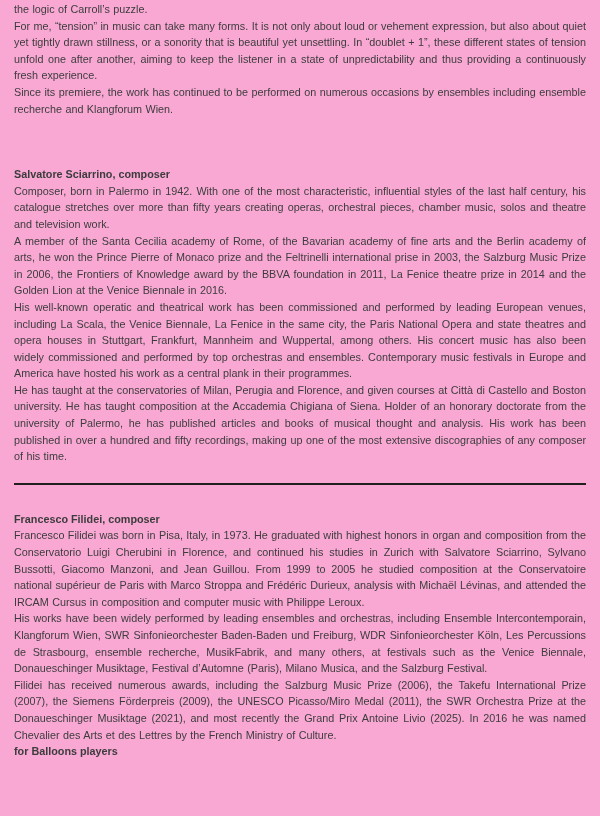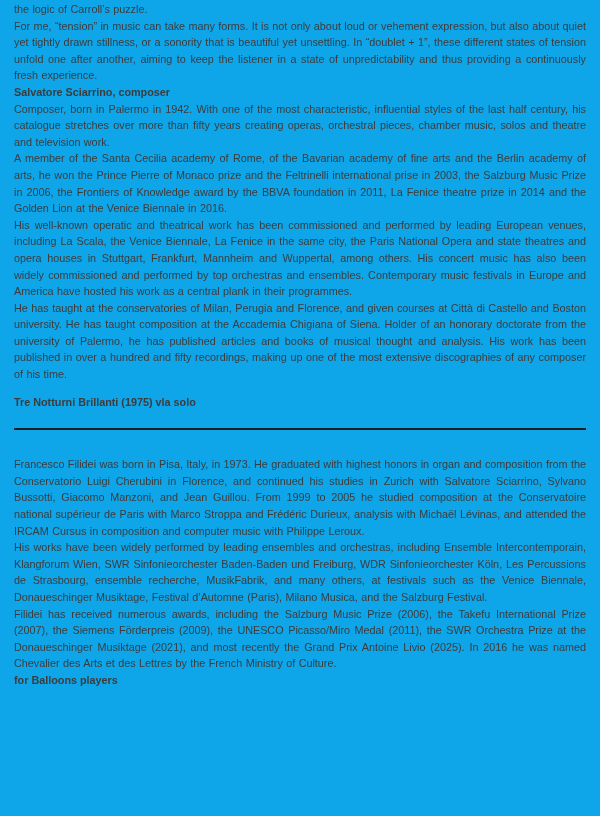--- a/index.html
+++ b/index.html
@@ -14,34 +14,35 @@
   }
   .page {
     box-sizing: border-box;
     width: 600px;
     height: 816px;
     padding: 1px 14px 0 14px;
     font-family: "Liberation Sans", sans-serif;
     font-size: 10.8px;
     line-height: 16.6px;
     color: #3c3c3c;
-    background: #0ea5e9;
+    background: #f9a8d4;
   }
   .para {
     margin: 0;
     text-align: justify;
     word-spacing: 0.4px;
   }
   .heading {
     margin: 0;
     font-size: 10.8px;
     font-weight: 700;
     text-align: left;
   }
   .composer.sciarrino {
+    margin-top: 49px;
   }
   .work-title {
     margin: 0;
     font-weight: 700;
     text-align: left;
   }
   .work-title.gap-above {
     margin-top: 11px;
   }
   .work-title.gap-above-lg {
@@ -58,33 +59,34 @@
   }
 </style>
 </head>
 <body>
 
 <div class="page">
 
   <section class="intro">
     <p class="para">the logic of Carroll’s puzzle.</p>
     <p class="para">For me, “tension” in music can take many forms. It is not only about loud or vehement expression, but also about quiet yet tightly drawn stillness, or a sonority that is beautiful yet unsettling. In “doublet + 1”, these different states of tension unfold one after another, aiming to keep the listener in a state of unpredictability and thus providing a continuously fresh experience.</p>
+    <p class="para">Since its premiere, the work has continued to be performed on numerous occasions by ensembles including ensemble recherche and Klangforum Wien.</p>
   </section>
 
   <section class="composer sciarrino">
     <h2 class="heading">Salvatore Sciarrino, composer</h2>
     <p class="para">Composer, born in Palermo in 1942. With one of the most characteristic, influential styles of the last half century, his catalogue stretches over more than fifty years creating operas, orchestral pieces, chamber music, solos and theatre and television work.</p>
     <p class="para">A member of the Santa Cecilia academy of Rome, of the Bavarian academy of fine arts and the Berlin academy of arts, he won the Prince Pierre of Monaco prize and the Feltrinelli international prise in 2003, the Salzburg Music Prize in 2006, the Frontiers of Knowledge award by the BBVA foundation in 2011, La Fenice theatre prize in 2014 and the Golden Lion at the Venice Biennale in 2016.</p>
     <p class="para">His well-known operatic and theatrical work has been commissioned and performed by leading European venues, including La Scala, the Venice Biennale, La Fenice in the same city, the Paris National Opera and state theatres and opera houses in Stuttgart, Frankfurt, Mannheim and Wuppertal, among others. His concert music has also been widely commissioned and performed by top orchestras and ensembles. Contemporary music festivals in Europe and America have hosted his work as a central plank in their programmes.</p>
     <p class="para">He has taught at the conservatories of Milan, Perugia and Florence, and given courses at Città di Castello and Boston university. He has taught composition at the Accademia Chigiana of Siena. Holder of an honorary doctorate from the university of Palermo, he has published articles and books of musical thought and analysis. His work has been published in over a hundred and fifty recordings, making up one of the most extensive discographies of any composer of his time.</p>
-    <p class="work-title gap-above">Tre Notturni Brillanti (1975) vla solo</p>
   </section>
 
   <hr class="divider">
 
   <section class="composer filidei">
+    <h2 class="heading">Francesco Filidei, composer</h2>
     <p class="para">Francesco Filidei was born in Pisa, Italy, in 1973. He graduated with highest honors in organ and composition from the Conservatorio Luigi Cherubini in Florence, and continued his studies in Zurich with Salvatore Sciarrino, Sylvano Bussotti, Giacomo Manzoni, and Jean Guillou. From 1999 to 2005 he studied composition at the Conservatoire national supérieur de Paris with Marco Stroppa and Frédéric Durieux, analysis with Michaël Lévinas, and attended the IRCAM Cursus in composition and computer music with Philippe Leroux.</p>
     <p class="para">His works have been widely performed by leading ensembles and orchestras, including Ensemble Intercontemporain, Klangforum Wien, SWR Sinfonieorchester Baden-Baden und Freiburg, WDR Sinfonieorchester Köln, Les Percussions de Strasbourg, ensemble recherche, MusikFabrik, and many others, at festivals such as the Venice Biennale, Donaueschinger Musiktage, Festival d’Automne (Paris), Milano Musica, and the Salzburg Festival.</p>
     <p class="para">Filidei has received numerous awards, including the Salzburg Music Prize (2006), the Takefu International Prize (2007), the Siemens Förderpreis (2009), the UNESCO Picasso/Miro Medal (2011), the SWR Orchestra Prize at the Donaueschinger Musiktage (2021), and most recently the Grand Prix Antoine Livio (2025). In 2016 he was named Chevalier des Arts et des Lettres by the French Ministry of Culture.</p>
     <p class="work-title">for Balloons players</p>
   </section>
 
 </div>
 
 </body></html>

